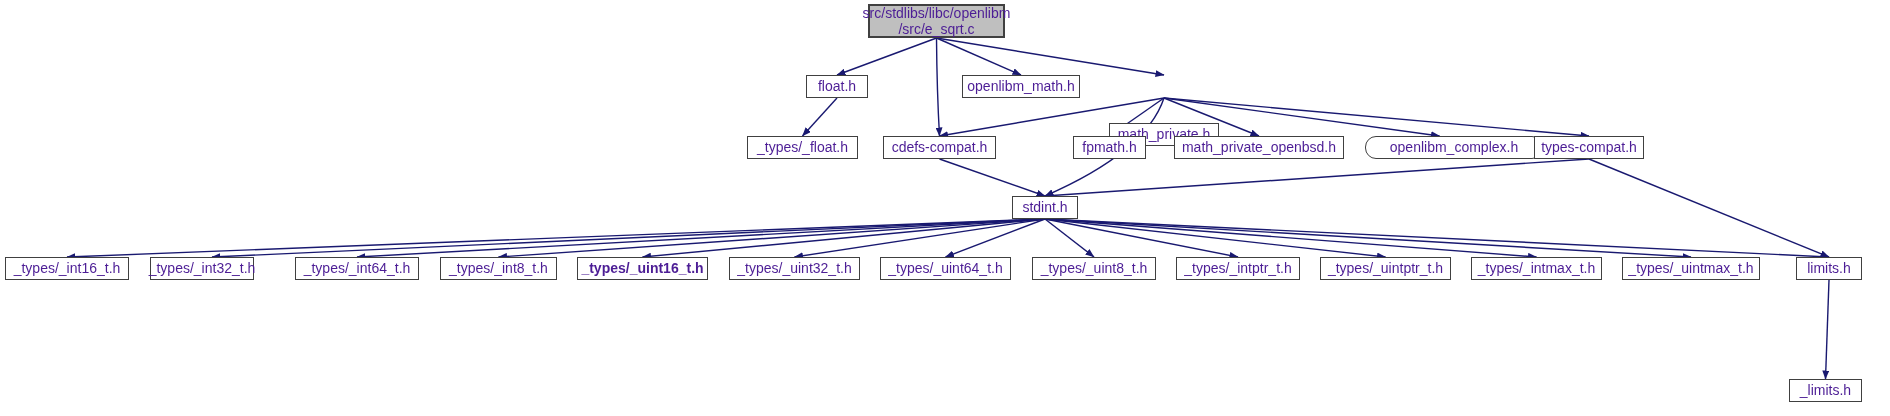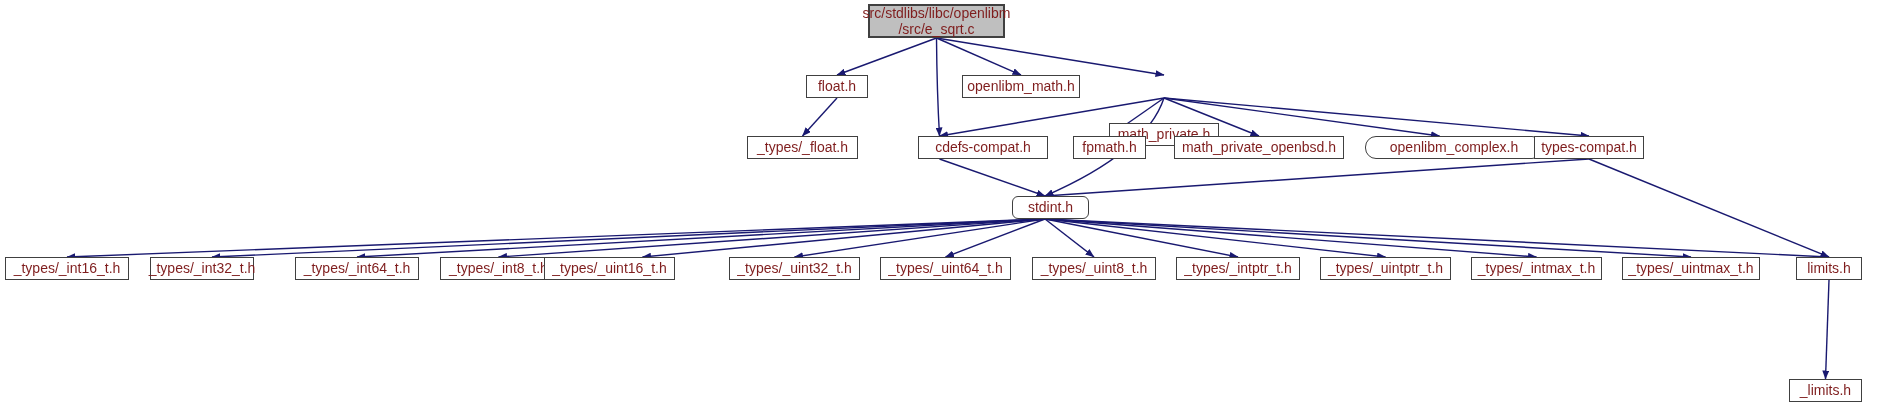--- a/index.html
+++ b/index.html
@@ -21,21 +21,21 @@
     top: 0;
     width: 1890px;
     height: 416px;
     pointer-events: none;
   }
   .node {
     position: absolute;
     box-sizing: border-box;
     border: 1px solid #404040;
     background: #ffffff;
-    color: #7f1d1d;
+    color: #4c1d95;
     font-size: 14px;
     line-height: 1.15;
     display: flex;
     align-items: center;
     justify-content: center;
     text-align: center;
     white-space: pre;
     z-index: 3;
   }
   .node.root {
@@ -85,31 +85,31 @@
         <path d="M 1829 280 L 1825.5 379" stroke="#191970" stroke-width="1.4" fill="none" marker-end="url(#arrowhead)"></path>
       </g>
   </svg>
   <div id="node-group">
       <div class="node root" style="left: 868px; top: 4px; width: 137px; height: 34px;">src/stdlibs/libc/openlibm
 /src/e_sqrt.c</div>
       <div class="node" style="left: 806px; top: 75px; width: 62px; height: 23px;">float.h</div>
       <div class="node" style="left: 962px; top: 75px; width: 118px; height: 23px;">openlibm_math.h</div>
       <div class="node" style="left: 1109px; top: 75px; width: 110px; height: 23px; margin-top: 48px;">math_private.h</div>
       <div class="node" style="left: 747px; top: 136px; width: 111px; height: 23px;">_types/_float.h</div>
-      <div class="node" style="left: 883px; top: 136px; width: 130px; height: 23px; margin-left: 35px;">cdefs-compat.h</div>
+      <div class="node" style="left: 883px; top: 136px; width: 113px; height: 23px;">cdefs-compat.h</div>
       <div class="node" style="left: 1073px; top: 136px; width: 73px; height: 23px;">fpmath.h</div>
       <div class="node" style="left: 1174px; top: 136px; width: 170px; height: 23px; text-align: right;">math_private_openbsd.h</div>
       <div class="node" style="left: 1365px; top: 136px; width: 178px; height: 23px; border-radius: 11px;">openlibm_complex.h</div>
       <div class="node" style="left: 1534px; top: 136px; width: 110px; height: 23px;">types-compat.h</div>
-      <div class="node" style="left: 1012px; top: 196px; width: 77px; height: 23px; border-radius: 6px;">stdint.h</div>
+      <div class="node" style="left: 1012px; top: 196px; width: 66px; height: 23px;">stdint.h</div>
       <div class="node" style="left: 5px; top: 257px; width: 124px; height: 23px;">_types/_int16_t.h</div>
       <div class="node" style="left: 150px; top: 257px; width: 104px; height: 23px;">_types/_int32_t.h</div>
       <div class="node" style="left: 295px; top: 257px; width: 124px; height: 23px;">_types/_int64_t.h</div>
       <div class="node" style="left: 440px; top: 257px; width: 117px; height: 23px;">_types/_int8_t.h</div>
-      <div class="node" style="left: 544px; top: 257px; width: 131px; height: 23px;">_types/_uint16_t.h</div>
+      <div class="node" style="left: 577px; top: 257px; width: 131px; height: 23px; font-weight: bold;">_types/_uint16_t.h</div>
       <div class="node" style="left: 729px; top: 257px; width: 131px; height: 23px;">_types/_uint32_t.h</div>
       <div class="node" style="left: 880px; top: 257px; width: 131px; height: 23px;">_types/_uint64_t.h</div>
       <div class="node" style="left: 1032px; top: 257px; width: 124px; height: 23px;">_types/_uint8_t.h</div>
       <div class="node" style="left: 1176px; top: 257px; width: 124px; height: 23px;">_types/_intptr_t.h</div>
       <div class="node" style="left: 1320px; top: 257px; width: 131px; height: 23px;">_types/_uintptr_t.h</div>
       <div class="node" style="left: 1471px; top: 257px; width: 131px; height: 23px;">_types/_intmax_t.h</div>
       <div class="node" style="left: 1622px; top: 257px; width: 138px; height: 23px;">_types/_uintmax_t.h</div>
       <div class="node" style="left: 1796px; top: 257px; width: 66px; height: 23px;">limits.h</div>
       <div class="node" style="left: 1789px; top: 379px; width: 73px; height: 23px;">_limits.h</div>
     </div>

